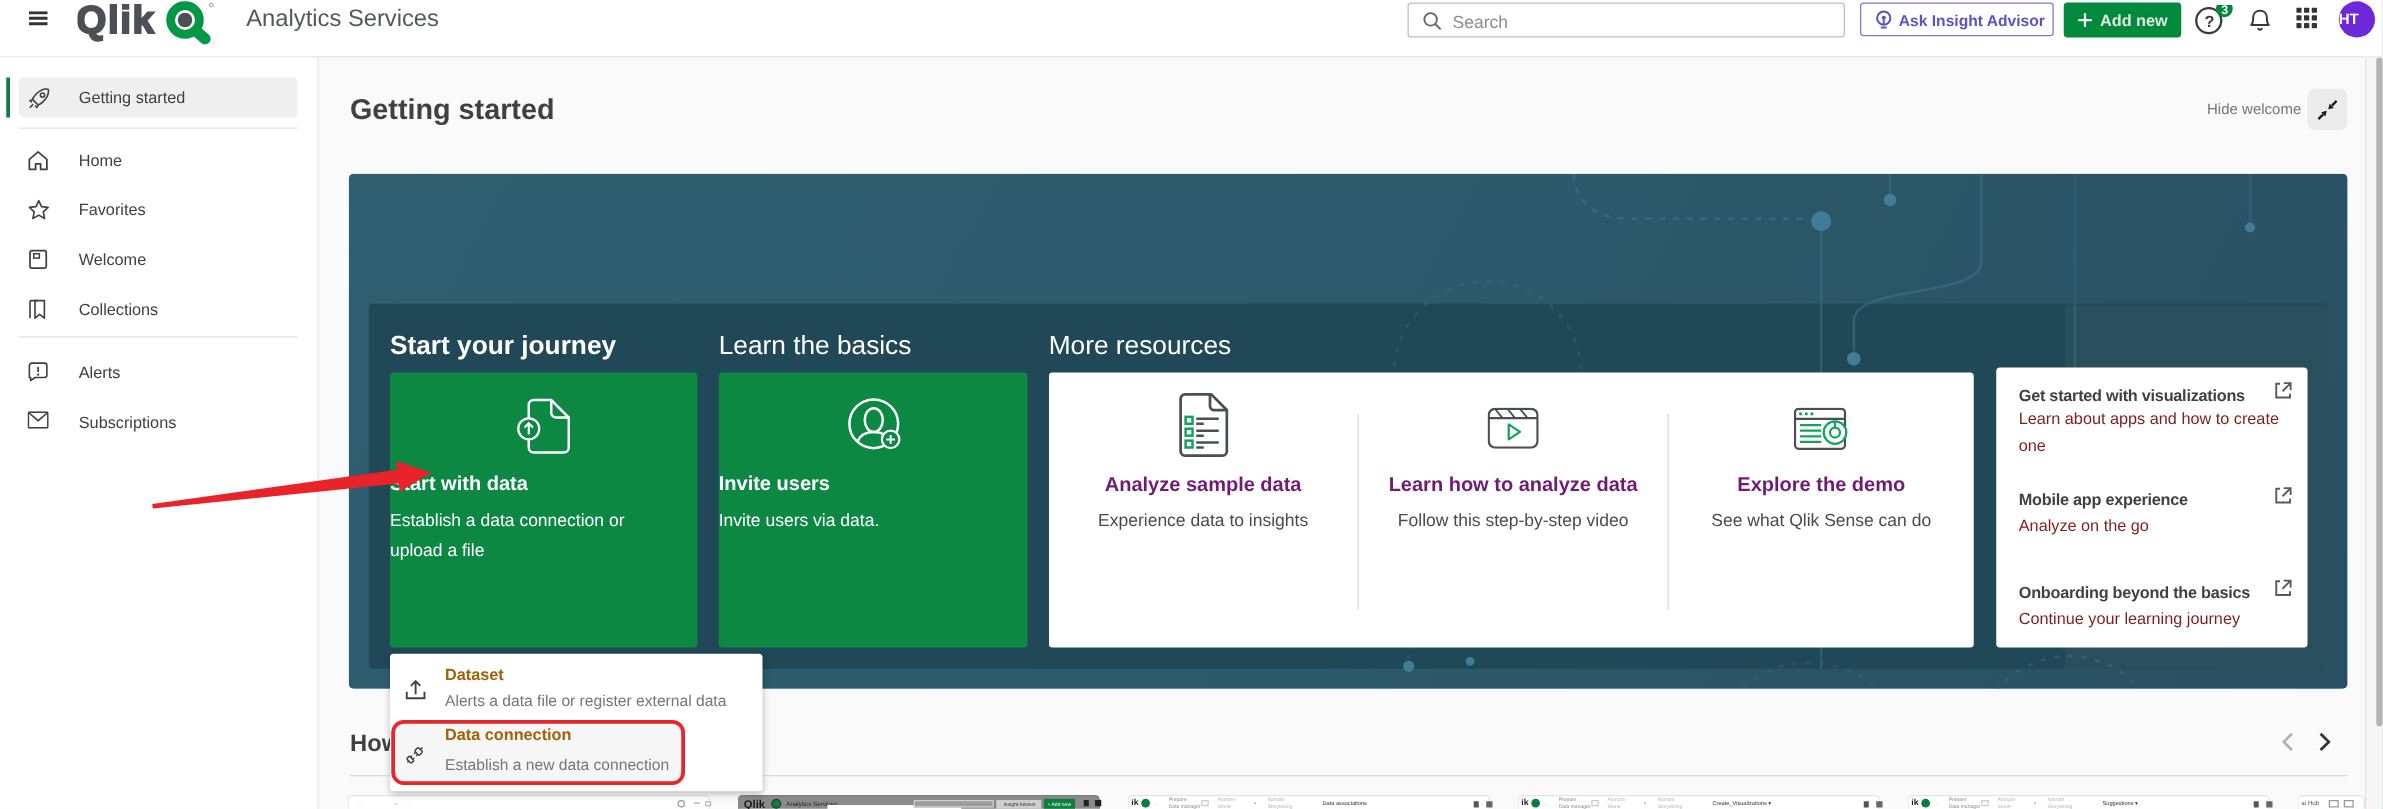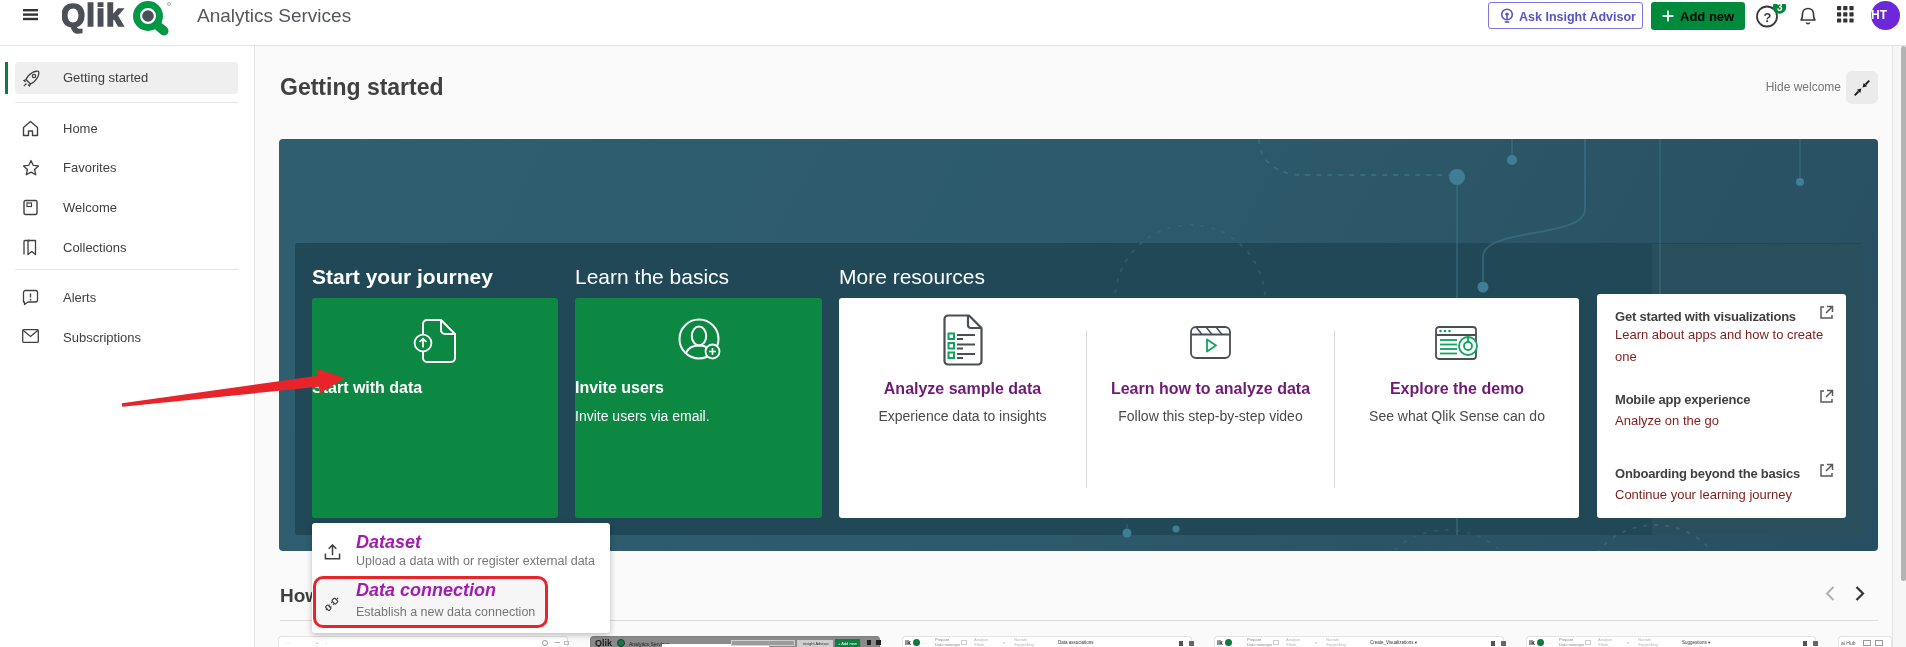--- a/index.html
+++ b/index.html
@@ -6,21 +6,21 @@
 html,body { width:1906px; height:647px; overflow:hidden; font-family:"Liberation Sans", sans-serif; background:#fafafa; }
 .abs { position:absolute; }
 
 #topbar { position:absolute; left:0; top:0; width:1906px; height:46px; background:#fff; border-bottom:1px solid #e3e3e3; }
 #prodname { position:absolute; left:197px; top:5px; font-size:19px; color:#54575a; }
 #search { position:absolute; left:1126px; top:2px; width:350px; height:28px; border:1px solid #bdbdbd; border-radius:3px; background:#fff; }
 #search span { position:absolute; left:35px; top:6px; font-size:14px; color:#8c8c8c; }
 #aia { position:absolute; left:1488px; top:2px; width:155px; height:27px; border:1px solid #7d75e2; border-radius:3px; background:#fff; }
 #aia span { position:absolute; left:30px; top:7px; font-size:12.5px; font-weight:bold; color:#5953c3; }
 #addnew { position:absolute; left:1651px; top:2px; width:94px; height:28px; background:#008a3c; border-radius:3px; }
-#addnew span { position:absolute; left:29px; top:7px; font-size:13px; font-weight:bold; color:#000000; }
+#addnew span { position:absolute; left:29px; top:7px; font-size:13px; font-weight:bold; color:#e5e5e5; }
 #avatar { position:absolute; left:1871px; top:1px; width:29px; height:29px; border-radius:50%; background:#6d28d9; color:#fff; font-size:12px; font-weight:bold; text-align:left; line-height:29px; }
 
 #sidebar { position:absolute; left:0; top:46px; width:255px; height:601px; background:#fff; border-right:1px solid #e3e3e3; }
 .navitem { position:absolute; left:63px; font-size:13px; color:#404040; }
 .navdiv { position:absolute; left:15px; width:223px; height:1px; background:#e4e4e4; }
 #activeitem { position:absolute; left:15px; top:16px; width:223px; height:32px; background:#efefef; border-radius:4px; }
 #activebar { position:absolute; left:5px; top:16px; width:3px; height:32px; background:#0d7c42; }
 
 #h1 { position:absolute; left:280px; top:74px; font-size:23px; font-weight:bold; color:#404040; }
 #hidew { position:absolute; left:1700px; top:80px; width:141px; text-align:right; font-size:12px; color:#757575; }
@@ -39,21 +39,21 @@
 .wsec .d { position:absolute; top:110px; width:100%; font-size:14px; color:#4a4a4a; }
 .wdiv { position:absolute; top:33px; width:1px; height:157px; background:#d9d9d9; }
 #lcard { position:absolute; left:1318px; top:155px; width:249px; height:224px; background:#fff; border-radius:3px; }
 .litem .t { position:absolute; left:18px; font-size:13px; font-weight:bold; color:#404040; letter-spacing:-0.2px; }
 .litem .d { position:absolute; left:18px; width:226px; font-size:13px; color:#7f1d1d; line-height:21.5px; }
 
 #how { position:absolute; left:280px; top:585px; font-size:19px; font-weight:bold; color:#404040; }
 #botline { position:absolute; left:280px; top:620px; width:1598px; height:1px; background:#dcdcdc; }
 
 #dropdown { position:absolute; left:312px; top:523px; width:298px; height:110px; background:#fff; border-radius:3px; box-shadow:0 2px 6px rgba(0,0,0,0.25); }
-#dropdown .t { position:absolute; left:44px; font-size:18px; font-weight:bold; color:#a21caf;font-style:italic; }
+#dropdown .t { position:absolute; left:44px; font-size:13px; font-weight:bold; color:#a16207; }
 #dropdown .d { position:absolute; left:44px; font-size:12.5px; color:#767676; white-space:nowrap; }
 #redbox { position:absolute; left:313px; top:576px; width:235px; height:52px; border:3px solid #e8252a; border-radius:10px; }
 
 .thumb { position:absolute; top:636px; width:290px; height:11px; background:#fff; border-radius:4px 4px 0 0; border:1px solid #e4e4e4; border-bottom:none; }
 #scrollbar { position:absolute; left:1892px; top:46px; width:14px; height:601px; background:#f6f6f6; border-left:1px solid #e4e4e4; }
 </style>
 </head>
 <body>
 
 <div id="topbar">
@@ -63,20 +63,27 @@
     <rect x="0" y="8.8" width="15" height="2.4" fill="#333"></rect>
   </svg>
   <svg class="abs" style="left:62px;top:0" width="120" height="36" viewBox="0 0 120 36">
     <text x="-1" y="26" font-size="31" font-weight="bold" fill="#4c5056" stroke="#4c5056" stroke-width="1.6" letter-spacing="1.2">Qlik</text>
     <circle cx="86" cy="16" r="11.5" fill="none" stroke="#009845" stroke-width="7"></circle>
     <circle cx="86" cy="16" r="5.8" fill="#4c5056"></circle>
     <line x1="95" y1="25" x2="102" y2="31" stroke="#009845" stroke-width="9" stroke-linecap="round"></line>
     <circle cx="107" cy="4" r="1.5" fill="none" stroke="#9a9a9a" stroke-width="0.8"></circle>
   </svg>
   <div id="prodname">Analytics Services</div>
+  <div id="search">
+    <svg class="abs" style="left:11px;top:6px" width="16" height="16" viewBox="0 0 16 16">
+      <circle cx="6.5" cy="6.5" r="5" fill="none" stroke="#666" stroke-width="1.5"></circle>
+      <line x1="10.2" y1="10.2" x2="14.5" y2="14.5" stroke="#666" stroke-width="1.5"></line>
+    </svg>
+    <span>Search</span>
+  </div>
   <div id="aia">
     <svg class="abs" style="left:9px;top:4px" width="18" height="18" viewBox="0 0 18 18">
       <circle cx="9" cy="7.5" r="5.3" fill="none" stroke="#5953c3" stroke-width="1.6"></circle>
       <circle cx="9" cy="7.2" r="1.7" fill="#5953c3"></circle>
       <line x1="9" y1="9" x2="9" y2="12.6" stroke="#5953c3" stroke-width="1.6"></line>
       <line x1="6.7" y1="15" x2="11.3" y2="15" stroke="#5953c3" stroke-width="1.6"></line>
     </svg>
     <span>Ask Insight Advisor</span>
   </div>
   <div id="addnew">
@@ -204,31 +211,32 @@
   <div class="colhead" style="left:560px">More resources</div>
 
   <div class="gcard" style="left:33px">
     <svg class="abs" style="left:100px;top:19px" width="48" height="48" viewBox="0 0 48 48">
       <path d="M11 7 A4 4 0 0 1 15 3 L29 3 L43 17 L43 41 A4 4 0 0 1 39 45 L15 45 A4 4 0 0 1 11 41 Z" fill="none" stroke="#fff" stroke-width="2"></path>
       <path d="M29 3 L29 13 A4 4 0 0 0 33 17 L43 17" fill="none" stroke="#fff" stroke-width="2"></path>
       <circle cx="11" cy="26" r="8.4" fill="#0d8843" stroke="#fff" stroke-width="1.8"></circle>
       <path d="M11 30.5 L11 22 M7.6 25 L11 21.6 L14.4 25" fill="none" stroke="#fff" stroke-width="1.7"></path>
     </svg>
     <div class="t">Start with data</div>
+    <div class="d">Establish a data connection or<br>upload a file</div>
   </div>
   <div class="gcard" style="left:296px;width:247px">
     <svg class="abs" style="left:103px;top:19px" width="46" height="46" viewBox="0 0 46 46">
       <circle cx="21" cy="22" r="19.5" fill="none" stroke="#fff" stroke-width="2"></circle>
       <ellipse cx="21" cy="19" rx="7.2" ry="9.5" fill="none" stroke="#fff" stroke-width="2"></ellipse>
       <path d="M8 36 C10 31 15 28.5 21 28.5 C27 28.5 32 31 34 36" fill="none" stroke="#fff" stroke-width="2"></path>
       <circle cx="34.5" cy="34.5" r="7" fill="#0d8843" stroke="#fff" stroke-width="1.8"></circle>
       <path d="M34.5 31 L34.5 38 M31 34.5 L38 34.5" stroke="#fff" stroke-width="1.6"></path>
     </svg>
     <div class="t">Invite users</div>
-    <div class="d">Invite users via email.</div>
+    <div class="d">Invite users via data.</div>
   </div>
 
   <div id="wcard">
     <div class="wsec" style="left:0;width:247px">
       <svg class="abs" style="left:104px;top:16px" width="40" height="52" viewBox="0 0 40 52">
         <path d="M1.5 5 A3.5 3.5 0 0 1 5 1.5 L26 1.5 L38.5 14 L38.5 47 A3.5 3.5 0 0 1 35 50.5 L5 50.5 A3.5 3.5 0 0 1 1.5 47 Z" fill="none" stroke="#4b4f54" stroke-width="2.2" stroke-linejoin="round"></path>
         <path d="M25 2 L25 11 A3 3 0 0 0 28 14 L38 14" fill="none" stroke="#4b4f54" stroke-width="2.2"></path>
         <g stroke-width="2">
           <rect x="5.5" y="19.5" width="5.5" height="5.5" fill="none" stroke="#10a35c"></rect>
           <line x1="14" y1="21" x2="32" y2="21" stroke="#4b4f54"></line>
@@ -379,21 +387,21 @@
   <div class="abs" style="left:36px;top:3px;width:8px;height:6px;border:1px solid #999"></div>
 </div>
 
 <div id="dropdown">
   <div class="abs" style="left:2px;top:54px;width:234px;height:48px;background:#f6f6f6;border-radius:8px"></div>
   <svg class="abs" style="left:12px;top:21px" width="17" height="17" viewBox="0 0 18 18">
     <path d="M9 12 L9 1.5 M5 5 L9 1 L13 5" fill="none" stroke="#404040" stroke-width="1.6"></path>
     <path d="M1.5 10 L1.5 15.5 L16.5 15.5 L16.5 10" fill="none" stroke="#404040" stroke-width="1.6"></path>
   </svg>
   <div class="t" style="top:9px">Dataset</div>
-  <div class="d" style="top:31px">Upload a data with or register external data</div>
+  <div class="d" style="top:31px">Alerts a data file or register external data</div>
   <svg class="abs" style="left:11px;top:72px" width="18" height="18" viewBox="0 0 22 22">
     <g transform="rotate(45 11 11)" fill="none" stroke="#404040" stroke-width="1.4">
       <path d="M11 0.5 L11 3.5"></path>
       <rect x="7.8" y="3.5" width="6.4" height="5" rx="1.2"></rect>
       <path d="M9.5 8.5 L9.5 11 M12.5 8.5 L12.5 11"></path>
       <path d="M9.5 13.5 L9.5 15.5 M12.5 13.5 L12.5 15.5"></path>
       <rect x="7.8" y="15.5" width="6.4" height="4" rx="1.2"></rect>
       <path d="M11 19.5 L11 21.5"></path>
     </g>
   </svg>

